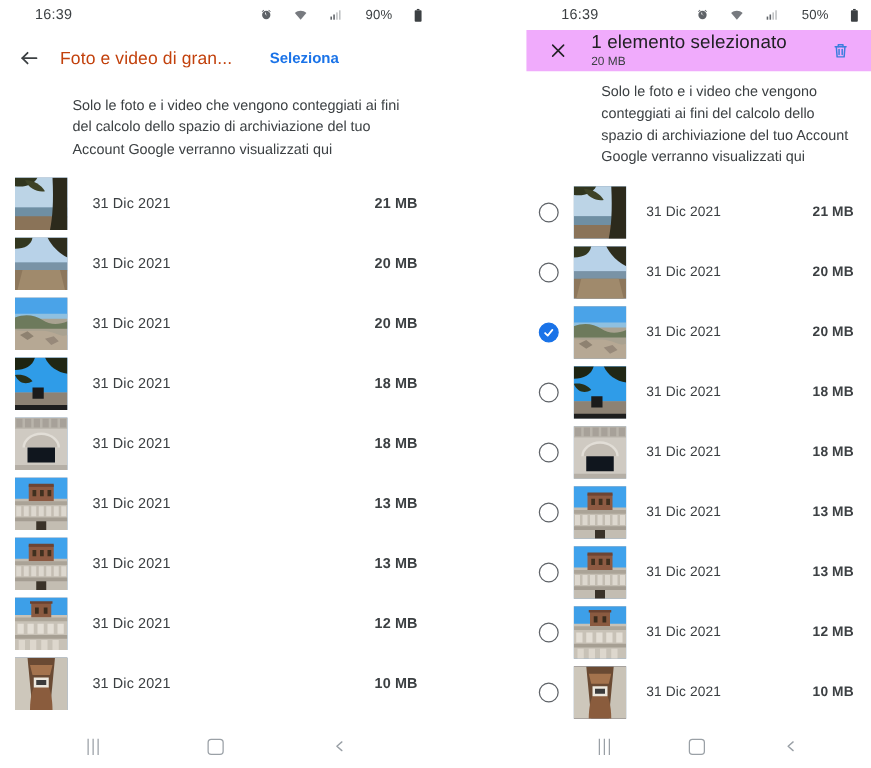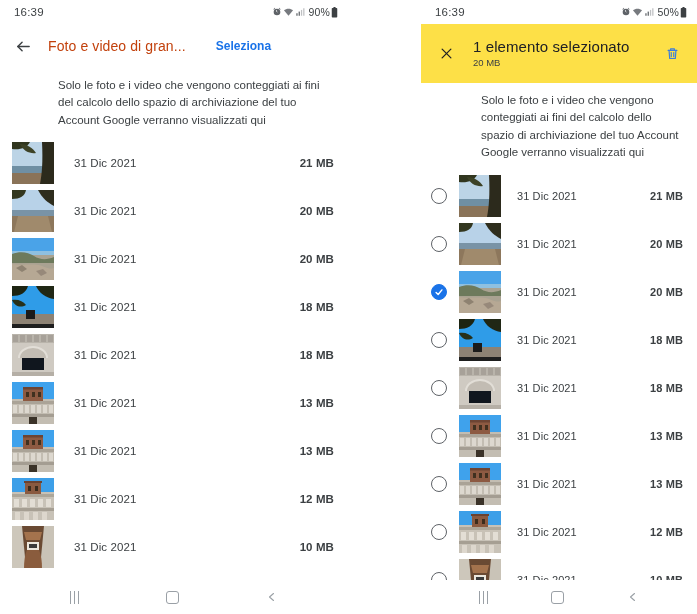--- a/index.html
+++ b/index.html
@@ -13,25 +13,25 @@
 
   .phone { position: relative; height: 614px; background: #ffffff; overflow: hidden; }
   .phone.left  { width: 348px; }
   .gap        { width: 73px; background: #ffffff; }
   .phone.right { width: 276px; }
 
   
   .statusbar {
     height: 24px; display: flex; align-items: center;
     justify-content: space-between;
-    padding: 0 10px 0 14px;
+    padding: 0 10px 0 28px;
     font-size: 11px; color: #3c4043; letter-spacing: .2px;
   }
   .statusbar .clock { font-size: 11.5px; color: #3c4043; }
-  .sb-right { display: flex; align-items: center; gap: 1px; }
+  .sb-right { display: flex; align-items: center; gap: 17px; }
   .sb-right svg { display: block; }
   .battpct { font-size: 10.5px; color: #3c4043; margin-left: 1px; }
 
   
   .appbar {
     height: 44px; display: flex; align-items: center;
     padding: 0 12px 0 10px; gap: 12px;
   }
   .iconbtn {
     width: 26px; height: 26px; display: flex;
@@ -41,21 +41,21 @@
     font-size: 14px; color: #c2410c; white-space: nowrap;
     overflow: hidden; letter-spacing: .1px;
   }
   .select-link {
     font-size: 12px; color: #1a73e8; font-weight: 600;
     margin-left: 18px; white-space: nowrap;
   }
 
   
   .selbar {
-    height: 59px; background: #fde047;
+    height: 33px; background: #f0abfc;
     display: flex; align-items: center;
     padding: 0 12px 0 12px; gap: 14px;
   }
   .selbar-texts { flex: 1; line-height: 1.1; }
   .selbar-title { font-size: 15px; color: #202124; letter-spacing: .1px; }
   .selbar-sub { font-size: 9.5px; color: #3c4043; margin-top: 2px; }
 
   
   .desc {
     font-size: 11.5px; color: #3c4043; line-height: 1.52;

